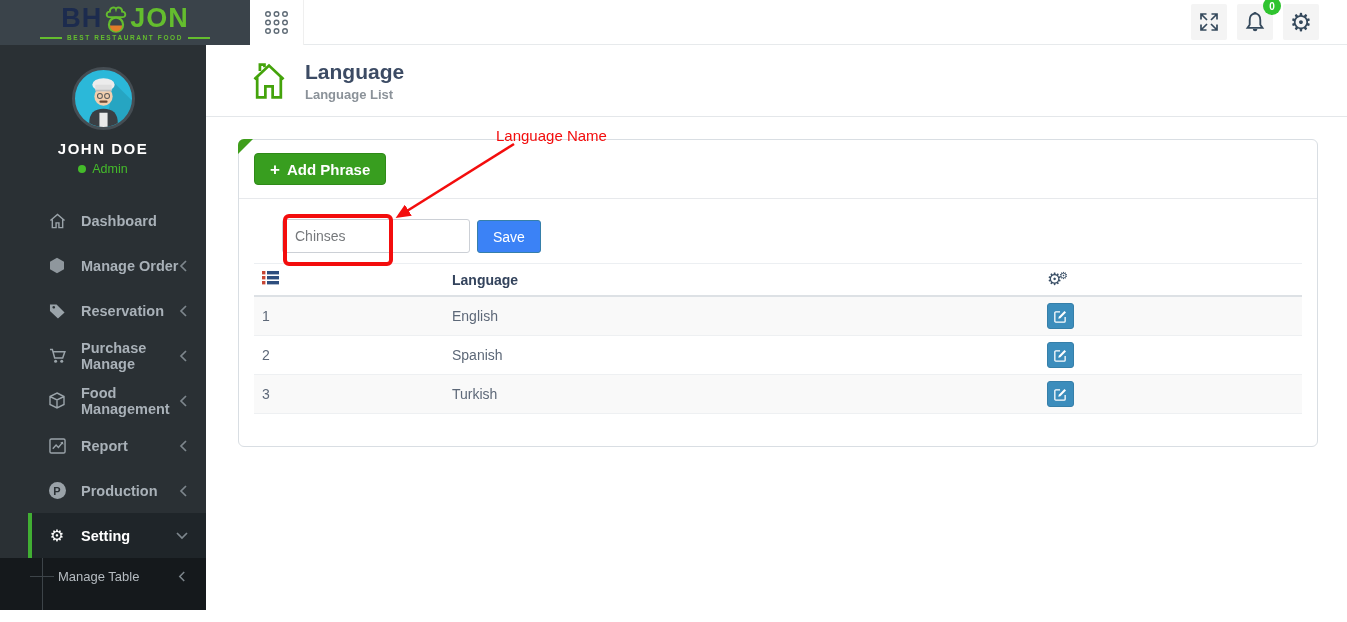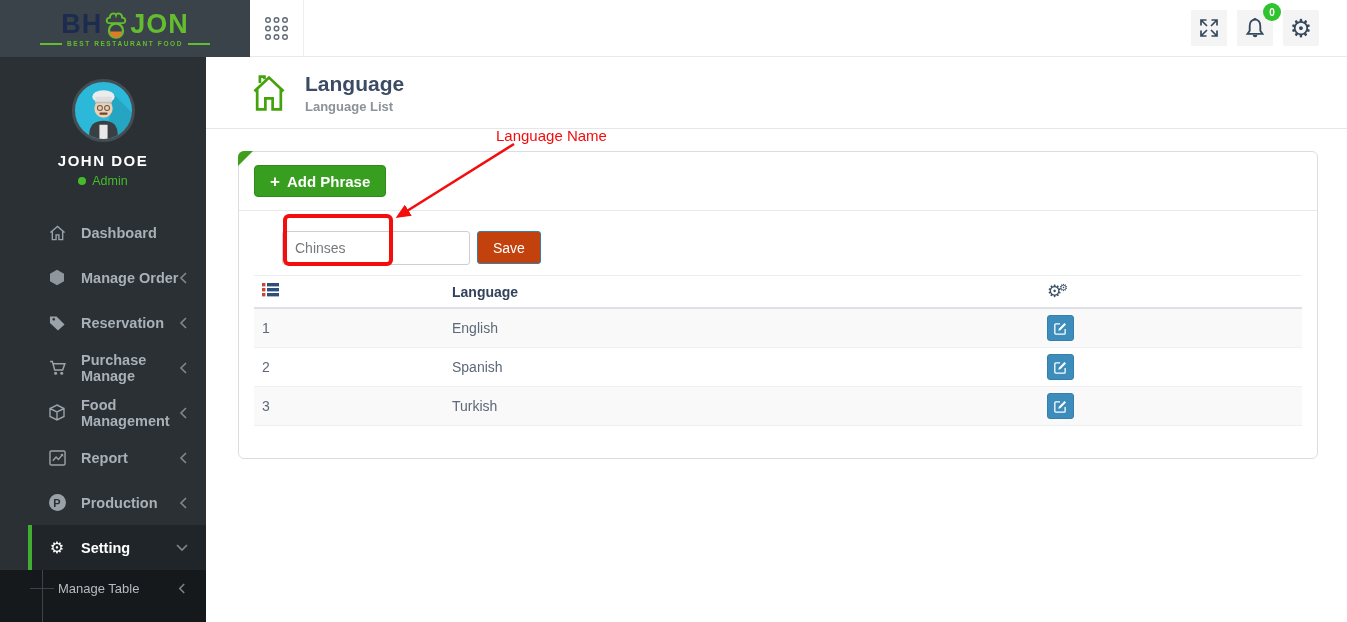--- a/index.html
+++ b/index.html
@@ -1,21 +1,21 @@
 <!DOCTYPE html>
 <html><head>
 <meta charset="utf-8">
 <style>
   * { box-sizing: border-box; margin: 0; padding: 0; }
   html, body { width: 1347px; height: 622px; overflow: hidden; }
   body { font-family: "Liberation Sans", "DejaVu Sans", sans-serif; background: #fff; }
   .screen { position: relative; width: 1347px; height: 622px; }
 
   
-  .topbar { display: flex; height: 57px; }
+  .topbar { display: flex; height: 45px; }
   .logo-area { width: 250px; background: #3a434a; display: flex; flex-direction: column; align-items: center; justify-content: center; }
   .logo-line { display: flex; align-items: flex-end; line-height: 1; }
   .logo-bh { font-size: 27px; font-weight: bold; letter-spacing: 1px; color: #1c2b4e; }
   .logo-jon { font-size: 27px; font-weight: bold; letter-spacing: 1px; color: #64bd2e; }
   .logo-hat { width: 26px; height: 30px; margin: 0 1px -2px; }
   .logo-tagline { display: flex; align-items: center; gap: 5px; margin-top: 2px; }
   .logo-tagline span { font-size: 6.5px; font-weight: bold; letter-spacing: 1.6px; color: #64bd2e; }
   .logo-tagline i { display: block; width: 22px; height: 2px; background: #64bd2e; }
 
   .topbar-right { flex: 1; background: #fff; border-bottom: 1px solid #e7eaec; display: flex; align-items: center; }
@@ -58,23 +58,23 @@
   .ph-title { font-size: 21px; font-weight: bold; color: #3c4b64; }
   .ph-sub { font-size: 13px; font-weight: 600; color: #8b9299; margin-top: 3px; }
 
   .content { position: relative; flex: 1; }
   .card { position: relative; margin: 22px 29px 0 32px; height: 308px; background: #fff; border: 1px solid #d9dee3; border-radius: 6px; }
   .card-corner { position: absolute; top: -1px; left: -1px; width: 0; height: 0; border-top: 15px solid #3f9e1b; border-right: 15px solid transparent; border-top-left-radius: 6px; }
   .card-header { padding: 13px 15px; border-bottom: 1px solid #e7e9ec; }
   .btn-add { display: inline-flex; align-items: center; gap: 7px; height: 32px; padding: 0 15px; background: #389e1f; border: 1px solid #2f8a18; border-radius: 4px; color: #fff; font-size: 15px; font-weight: 600; cursor: pointer; }
   .btn-add .plus { font-size: 17px; font-weight: bold; line-height: 1; }
   .card-body { padding: 20px 15px 0 15px; }
-  .form-row { display: flex; align-items: flex-start; padding-left: 28px; }
+  .form-row { display: flex; align-items: flex-end; padding-left: 28px; }
   .lang-input { width: 188px; height: 34px; border: 1px solid #ccd0d6; border-radius: 3px; padding: 0 12px; font-size: 14px; color: #76797c; font-family: inherit; outline: none; }
-  .btn-save { margin-left: 7px; height: 33px; padding: 0 15px; background: #c2410c; border: 1px solid #367fa9; border-radius: 3px; color: #fff; font-size: 14px; cursor: pointer; }
+  .btn-save { margin-left: 7px; height: 33px; padding: 0 15px; background: #3b82f6; border: 1px solid #367fa9; border-radius: 3px; color: #fff; font-size: 14px; cursor: pointer; }
 
   .ltable { margin-top: 10px; }
   .trow { display: grid; grid-template-columns: 190px 1fr 263px; align-items: center; }
   .trow > div { padding: 0 8px; }
   .thead { height: 34px; border-top: 1px solid #eceff2; border-bottom: 2px solid #dde1e5; }
   .thead .col-lang { font-size: 14px; font-weight: bold; color: #33435c; }
   .tbody-row { height: 39px; border-bottom: 1px solid #eef0f2; font-size: 14px; color: #5d6878; }
   .tbody-row.striped { background: #f9f9f9; }
   .cogs { color: #3c5168; font-size: 17px; line-height: 1; }
   .cogs .small { font-size: 10px; vertical-align: top; margin-left: -3px; }

